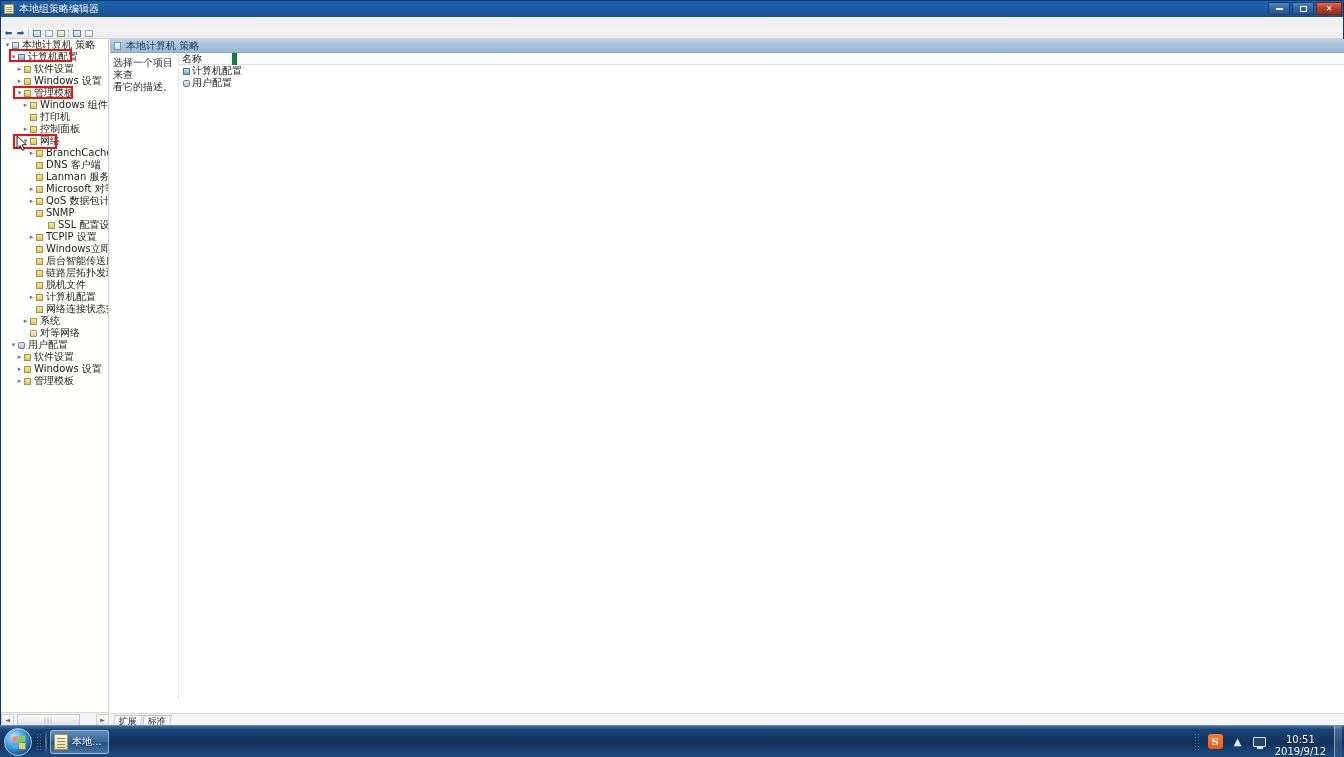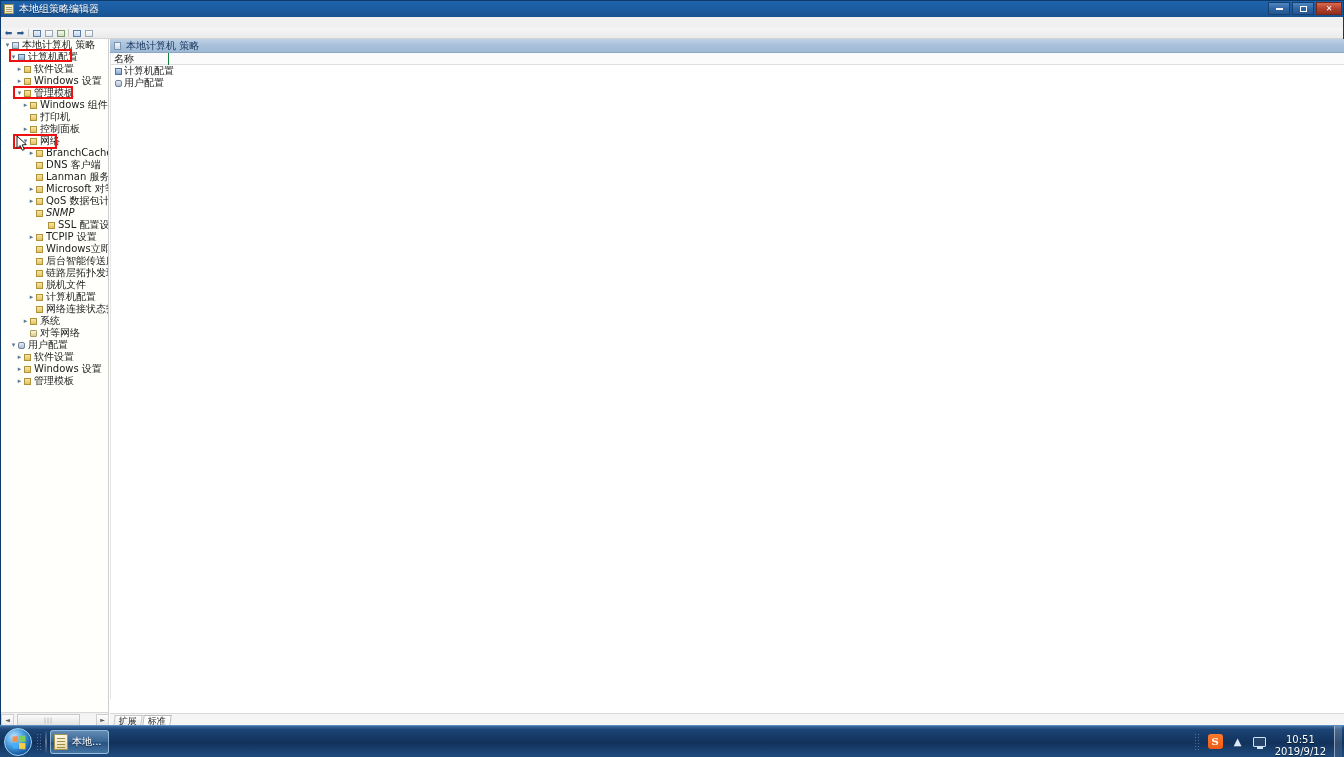--- a/index.html
+++ b/index.html
@@ -345,21 +345,21 @@
     background: #fbfbfb;
     border-bottom: 1px solid #dedede;
     box-sizing: border-box;
   }
   .col-cell {
     font-size: 10px;
     color: #1a1a1a;
     padding-left: 3px;
     line-height: 12px;
     box-sizing: border-box;
-    border-right: 1px solid #15803d;
+    border-right: 5px solid #15803d;
     height: 12px;
   }
   .col-name { width: 58px; flex: 0 0 58px; }
   .col-rest { flex: 1; border-right: none; }
   .list-row {
     height: 12px;
     display: flex;
     align-items: center;
     font-size: 10px;
     color: #1a1a1a;
@@ -689,21 +689,21 @@
           <div class="tree-row ind3" style="padding-left: 26px;">
             <span class="expander">▸</span>
             <span class="tnode-icon ic-folder"></span>
             <span class="label">Microsoft 对等网络</span>
           </div>
           <div class="tree-row ind3" style="padding-left: 26px;">
             <span class="expander">▸</span>
             <span class="tnode-icon ic-folder"></span>
             <span class="label">QoS 数据包计划程序</span>
           </div>
-          <div class="tree-row ind3" style="padding-left: 26px; font-style: italic;">
+          <div class="tree-row ind3" style="padding-left: 26px;">
             <span class="expander"></span>
             <span class="tnode-icon ic-folder"></span>
             <span class="label">SNMP</span>
           </div>
           <div class="tree-row ind3" style="padding-left: 38px;">
             <span class="expander"></span>
             <span class="tnode-icon ic-folder"></span>
             <span class="label">SSL 配置设置</span>
           </div>
           <div class="tree-row ind3" style="padding-left: 26px;">
@@ -782,20 +782,24 @@
       </div>
     </div>
 
     <div id="right-pane">
       <div id="right-header">
         <div id="right-header-icon"></div>
         <div id="right-header-title">本地计算机 策略</div>
       </div>
 
       <div id="right-body">
+        <div id="desc-col">
+          <div>选择一个项目来查</div>
+          <div>看它的描述。</div>
+        </div>
         <div id="list-col">
           <div id="col-header">
             <div class="col-cell col-name">名称</div>
             <div class="col-cell col-rest"></div>
           </div>
           <div id="list-rows">
               <div class="list-row">
                 <span class="li-icon ic-comp"></span>
                 <span>计算机配置</span>
               </div>

